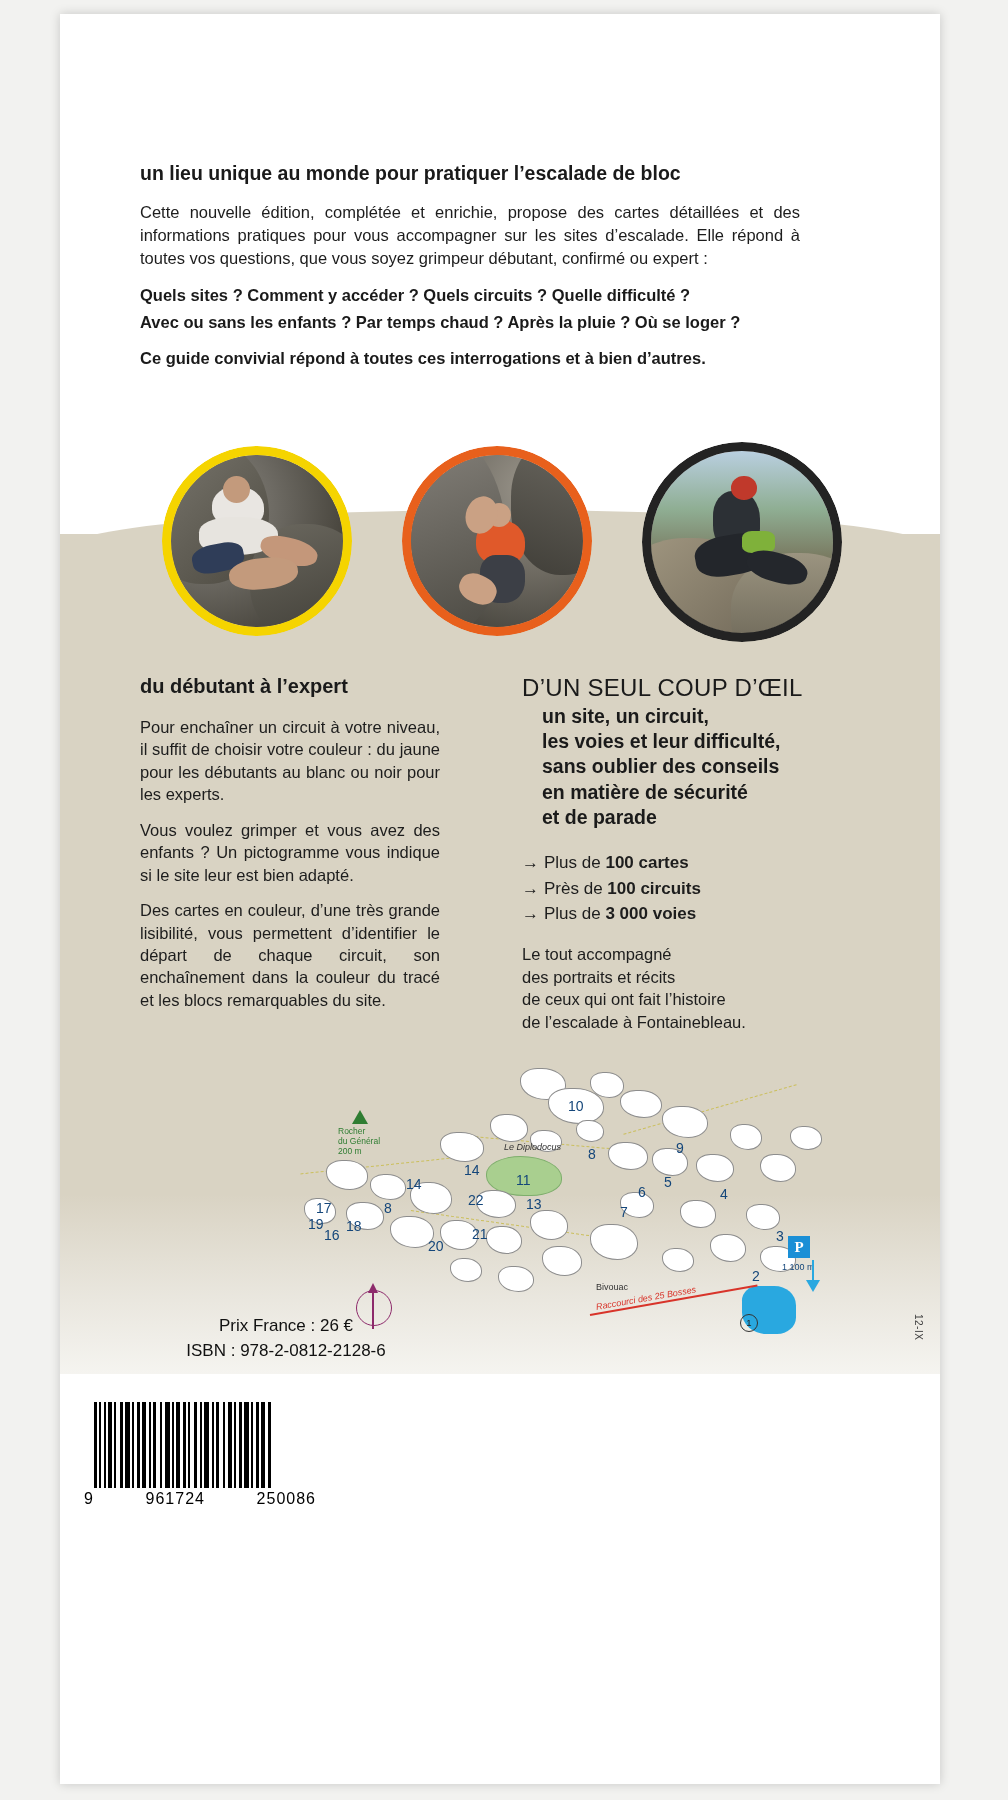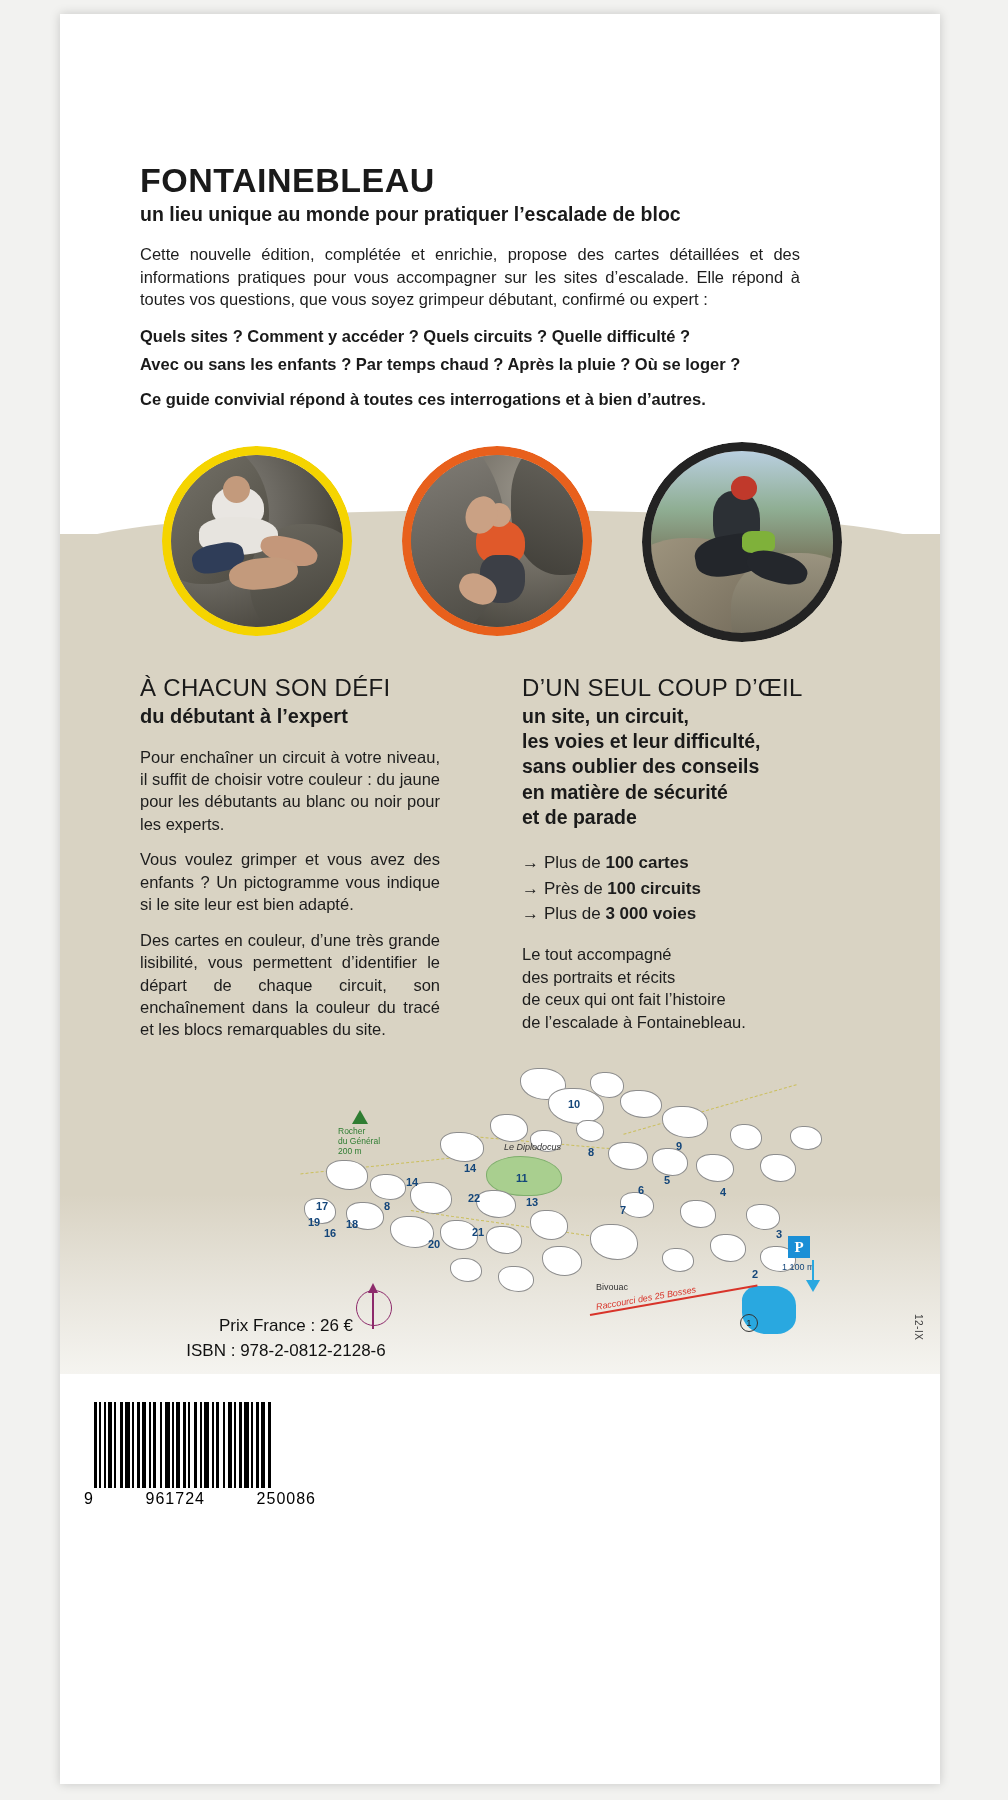--- a/index.html
+++ b/index.html
@@ -221,23 +221,23 @@
     height: 390px;
   }
   .boulder {
     position: absolute;
     background: #ffffff;
     border: 1.4px solid #8d8d8d;
     border-radius: 40% 55% 45% 60%;
   }
   .mnum {
     position: absolute;
-    font-size: 11px;
+    font-size: 14px;
     color: #14467a;
-    font-weight: bold;
+    font-weight: normal;
   }
   .mlabel {
     position: absolute;
     font-size: 9px;
     color: #333;
     font-style: italic;
   }
   .green-pond {
     position:absolute;
     background:#a9cf8f;
@@ -349,21 +349,20 @@
 <body>
 
 <div id="page">
 
   <div id="cover">
 
     <div id="beige"></div>
     <div id="beige-fade"></div>
 
     <div id="headline-block">
-      <h1 class="title">FONTAINEBLEAU</h1>
       <h2 class="subtitle">un lieu unique au monde pour pratiquer l’escalade de bloc</h2>
       <p class="para">Cette nouvelle édition, complétée et enrichie, propose des cartes détaillées et des informations pratiques pour vous accompagner sur les sites d’escalade. Elle répond à toutes vos questions, que vous soyez grimpeur débutant, confirmé ou expert :</p>
       <p class="qa">Quels sites ? Comment y accéder ? Quels circuits ? Quelle difficulté ?</p>
       <p class="qa" style="margin-top:-8px">Avec ou sans les enfants ? Par temps chaud ? Après la pluie ? Où se loger ?</p>
       <p class="closing">Ce guide convivial répond à toutes ces interrogations et à bien d’autres.</p>
     </div>
 
     <div id="photos">
 
       <div class="photo" id="photo-1">
@@ -409,36 +408,35 @@
           <div class="fig" style="left:52%;top:56%;width:34%;height:16%;background:#24272c;border-radius:45%;transform:rotate(16deg);"></div>
         </div>
         <div class="ring"></div>
       </div>
 
     </div>
 
     <div id="cols">
 
       <div class="col" id="col-left">
-        <h3 class="col-title">À CHACUN SON DÉFI</h3>
         <h4 class="col-subtitle">du débutant à l’expert</h4>
         <p class="col-p">
           <span>Pour enchaîner un circuit à votre niveau, </span><b>il suffit de choisir votre couleur</b><span> : du jaune pour les débutants au blanc ou noir pour les experts.</span>
         </p>
         <p class="col-p">
           <span>Vous voulez grimper et vous avez des enfants ? </span><b>Un pictogramme vous indique si le site leur est bien adapté.</b>
         </p>
         <p class="col-p">
           <b>Des cartes en couleur, d’une très grande lisibilité</b><span>, vous permettent d’identifier le départ de chaque circuit, son enchaînement dans la couleur du tracé et les blocs remarquables du site.</span>
         </p>
       </div>
 
       <div class="col" id="col-right">
         <h3 class="col-title">D’UN SEUL COUP D’ŒIL</h3>
-        <p class="col-lead" style="white-space:pre-line;">un site, un circuit,
+        <p class="col-lead" style="white-space:pre-line;margin-left:20px;">un site, un circuit,
 les voies et leur difficulté,
 sans oublier des conseils
 en matière de sécurité
 et de parade</p>
         <ul class="bullets">
           <li>
             <span class="arrow">→</span><span>Plus de </span><b>100 cartes</b>
           </li>
           <li>
             <span class="arrow">→</span><span>Près de </span><b>100 circuits</b>

